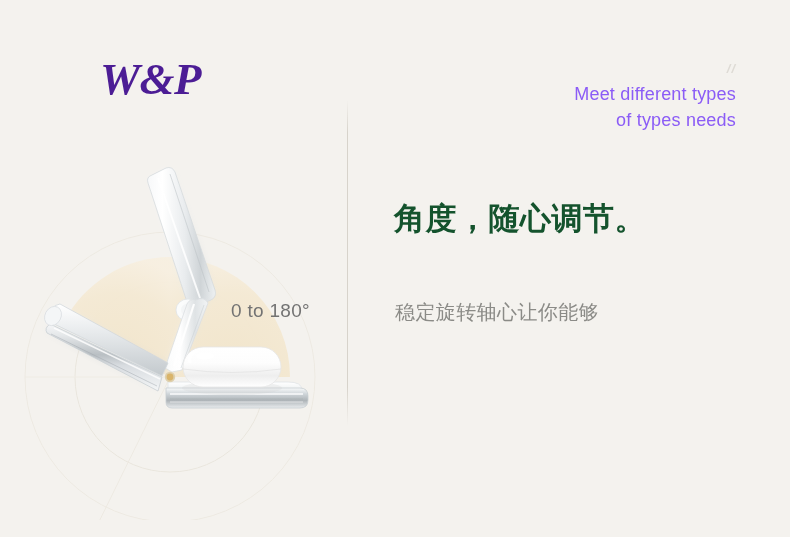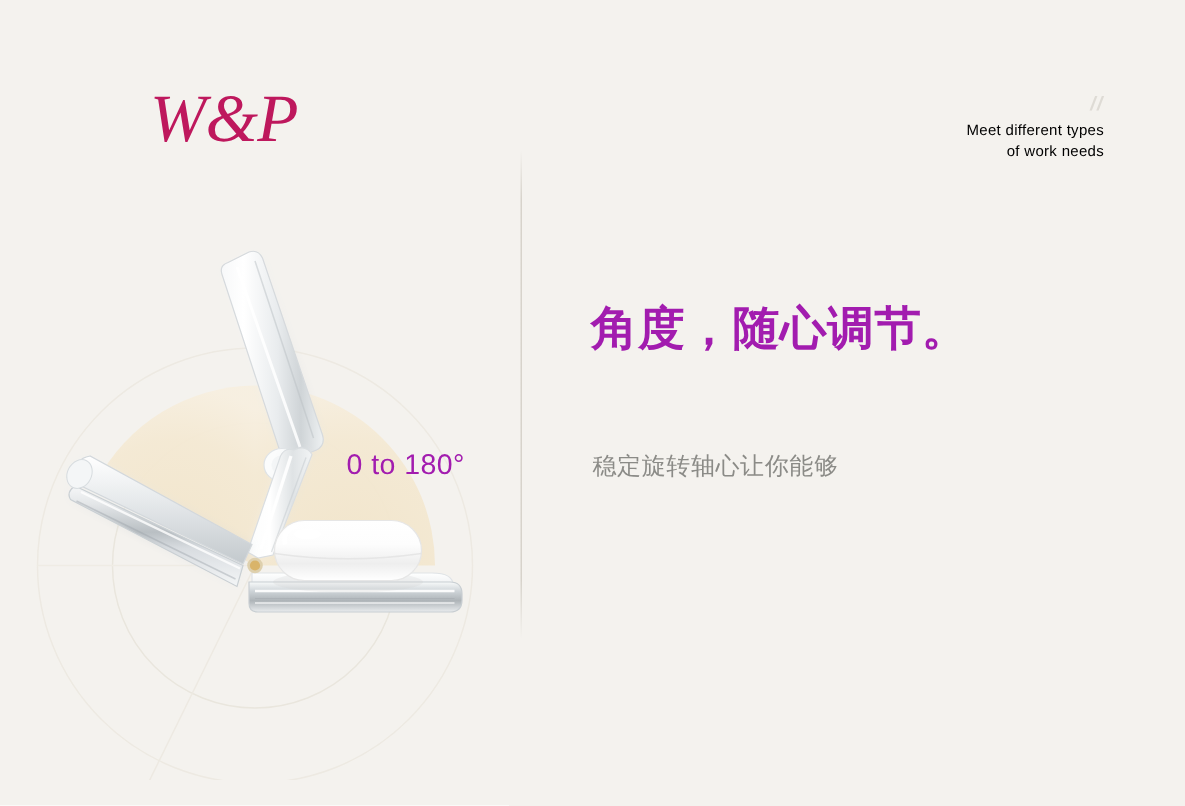--- a/index.html
+++ b/index.html
@@ -16,25 +16,25 @@
     font-family: "Liberation Sans", "DejaVu Sans", sans-serif;
     -webkit-font-smoothing: antialiased;
   }
 
   
   #brand-logo {
     position: absolute;
     left: 100px;
     top: 57px;
     font-family: "Liberation Serif", "DejaVu Serif", serif;
-    font-weight: normal;
+    font-weight: bold;
     font-style: italic;
     font-size: 45px;
     letter-spacing: -0.5px;
-    color: #be185d;
+    color: #4c1d95;
     line-height: 1;
     user-select: none;
   }
 
   
   #tagline {
     position: absolute;
     right: 54px;
     top: 60px;
     text-align: right;
@@ -45,23 +45,23 @@
     display: block;
     font-size: 13px;
     font-weight: bold;
     font-style: italic;
     letter-spacing: 1px;
     color: #dedbd5;
     margin-bottom: 2px;
   }
   #tagline .line {
     display: block;
-    font-size: 10px;
+    font-size: 18px;
     letter-spacing: 0.2px;
-    color: #000000;
+    color: #8b5cf6;
     margin-left: 33px;
   }
 
   
   #divider {
     position: absolute;
     left: 347px;
     top: 100px;
     width: 1px;
     height: 326px;
@@ -73,29 +73,29 @@
   }
 
   
   #headline {
     position: absolute;
     left: 394px;
     top: 198px;
     font-size: 31px;
     font-weight: bold;
     letter-spacing: 0.5px;
-    color: #a21caf;
+    color: #14532d;
     white-space: nowrap;
   }
   #body-copy {
     position: absolute;
     left: 395px;
     top: 297px;
     color: #8b8b87;
-    font-size: 16px;
+    font-size: 20px;
     line-height: 30px;
     letter-spacing: 0.4px;
   }
   #body-copy .bline { display: block; white-space: nowrap; }
 
   
   #stage {
     position: absolute;
     left: 0px;
     top: 120px;
@@ -103,35 +103,35 @@
     height: 400px;
   }
   #stage svg { display: block; }
 
   #angle-label {
     position: absolute;
     left: 231px;
     top: 300px;
     font-size: 19px;
     letter-spacing: 0.3px;
-    color: #a21caf;
+    color: #737373;
     white-space: nowrap;
   }
 </style>
 </head>
 <body>
 
 <div id="page">
 
   <div id="brand-logo">W&amp;P</div>
 
   <div id="tagline">
     <span class="slashes">//</span>
     <span class="line">Meet different types</span>
-    <span class="line">of work needs</span>
+    <span class="line">of types needs</span>
   </div>
 
   <div id="divider"></div>
 
   <div id="headline">角度，随心调节。</div>
 
   <div id="body-copy">
     <span class="bline">稳定旋转轴心让你能够</span>
   </div>
 

